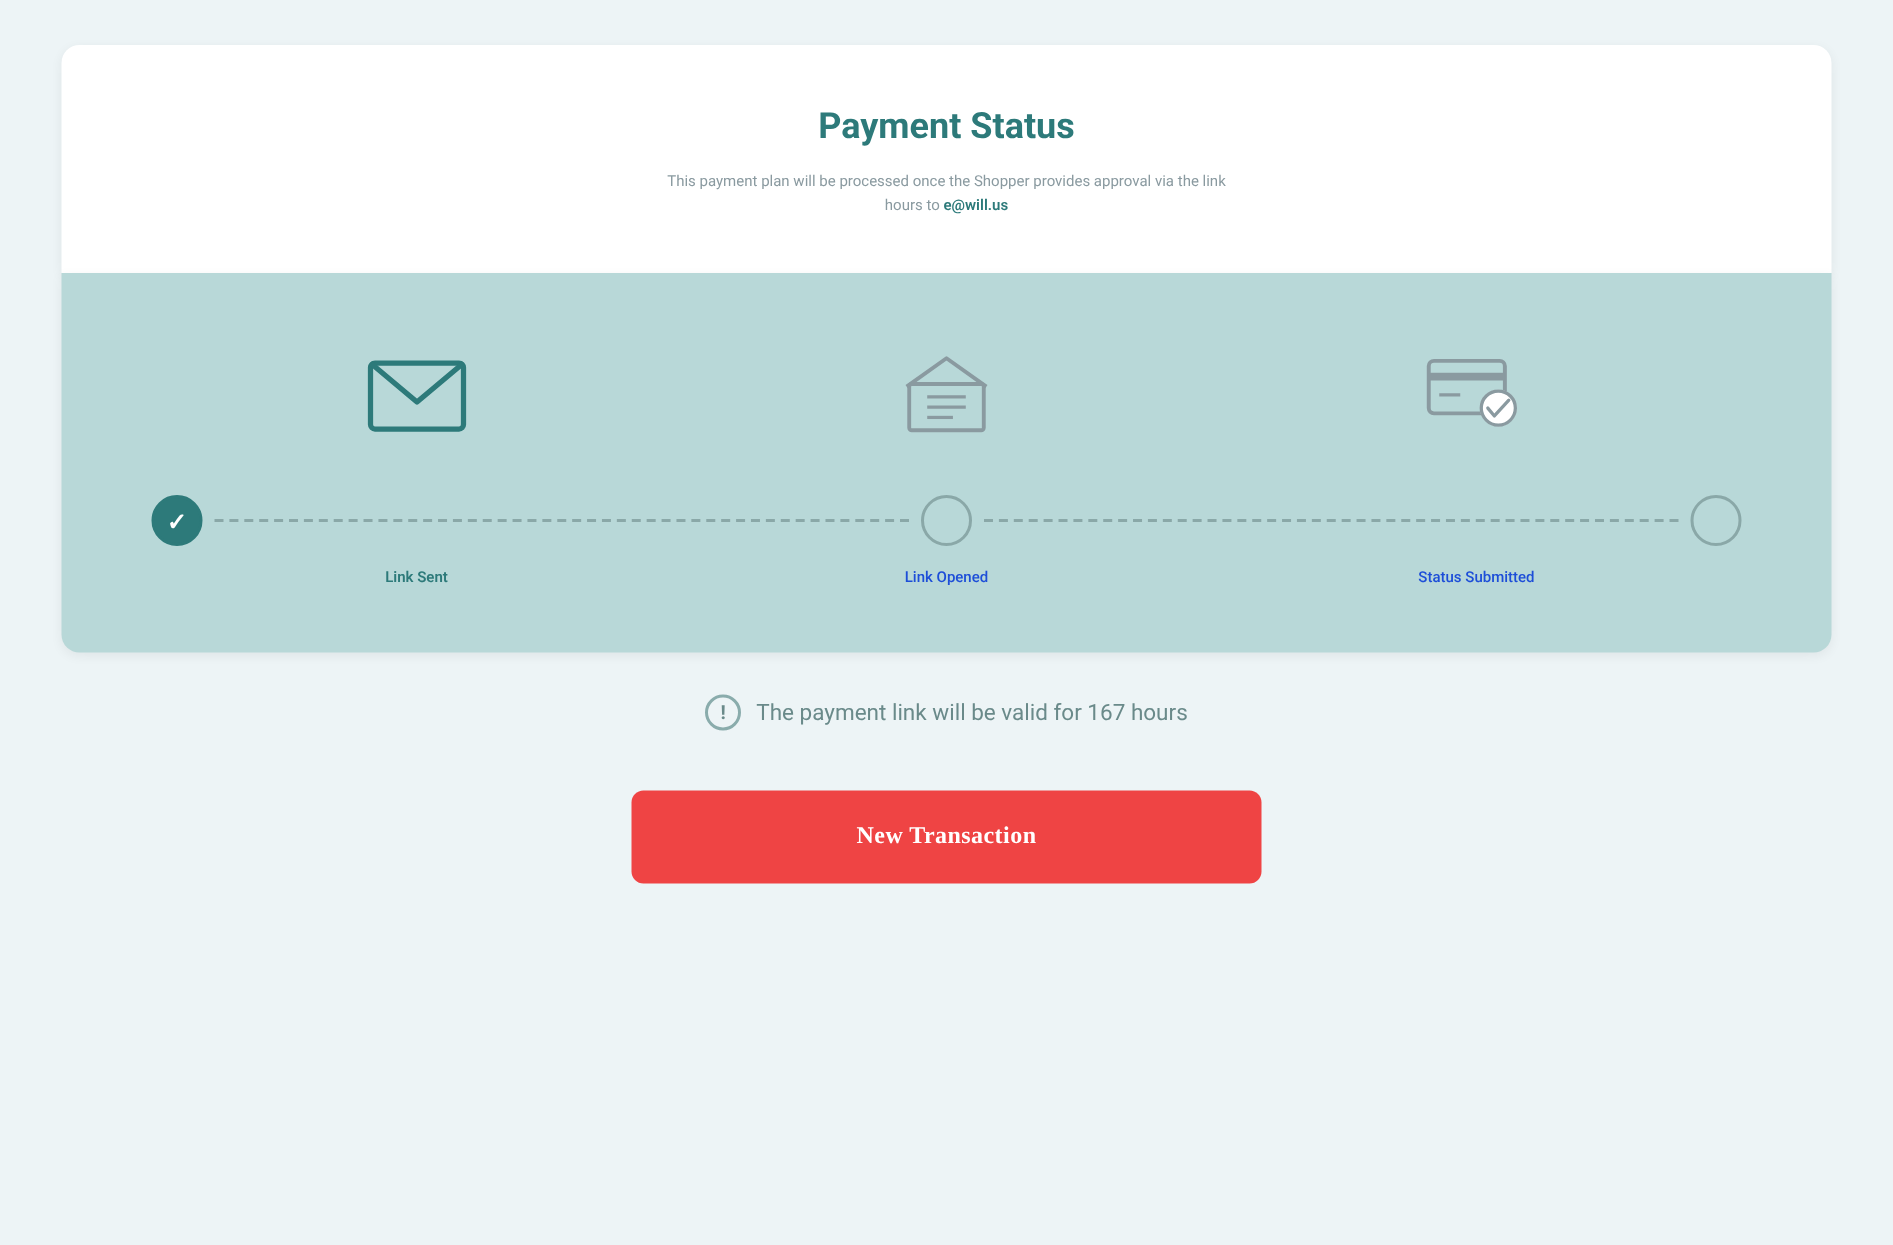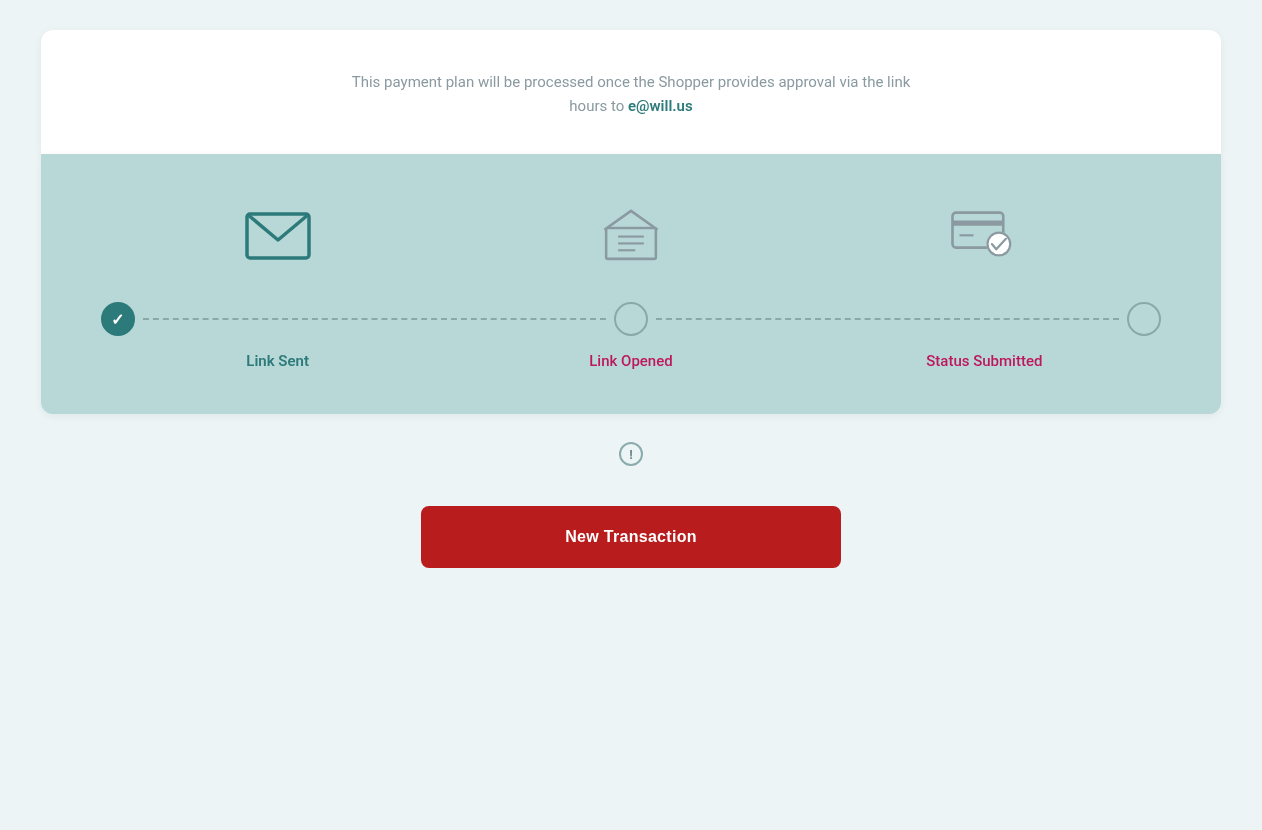--- a/index.html
+++ b/index.html
@@ -36,21 +36,21 @@
     }
 
     .card-title {
       font-size: 24px;
       font-weight: 700;
       color: #2d7a7a;
       margin-bottom: 16px;
     }
 
     .card-subtitle {
-      font-size: 15px;
+      font-size: 10px;
       color: #8a9aa0;
       line-height: 1.6;
     }
 
     .email-link {
       color: #2d7a7a;
       font-weight: 600;
       text-decoration: none;
     }
 
@@ -126,34 +126,34 @@
       top: 0;
     }
 
     .steps-labels {
       display: flex;
       justify-content: space-around;
       margin-top: 12px;
     }
 
     .step-label {
-      font-size: 15px;
+      font-size: 10px;
       color: #5a8a8a;
       font-weight: 500;
       width: 160px;
       text-align: center;
     }
 
     .step-label.active {
       color: #2d7a7a;
       font-weight: 600;
     }
 
     .step-label.inactive {
-      color: #be185d;
+      color: #1d4ed8;
     }
 
     .info-row {
       display: flex;
       align-items: center;
       justify-content: center;
       gap: 10px;
       margin-bottom: 40px;
       color: #6a8a8a;
       font-size: 15px;
@@ -171,45 +171,47 @@
       color: #6a8a8a;
       font-weight: bold;
       flex-shrink: 0;
     }
 
     .btn-new-transaction {
       display: block;
       width: 420px;
       margin: 0 auto;
       padding: 22px 40px;
-      background-color: #b91c1c;
+      background-color: #ef4444;
       color: white;
       font-size: 16px;
       font-weight: 600;
       border: none;
       border-radius: 8px;
       cursor: pointer;
       text-align: center;
       letter-spacing: 0.3px;
+      font-family: Liberation Serif, serif;
     }
 
     
     .icon-envelope svg,
     .icon-open-envelope svg,
     .icon-card svg {
       width: 70px;
       height: 60px;
     }
   </style>
 </head>
 <body>
 
 <div class="page-wrapper">
 
   <div class="card-white">
+    <h1 class="card-title">Payment Status</h1>
     <p class="card-subtitle">
       <span>This payment plan will be processed once the Shopper provides approval via the link</span><br>
       <span>hours to</span>
       <a class="email-link">e@will.us</a>
     </p>
   </div>
 
   <div class="card-teal">
 
     <div class="steps-icons">
@@ -276,17 +278,18 @@
     <div class="steps-labels">
       <div class="step-label active">Link Sent</div>
       <div class="step-label inactive">Link Opened</div>
       <div class="step-label inactive">Status Submitted</div>
     </div>
 
   </div>
 
   <div class="info-row">
     <div class="info-icon">!</div>
+    <span>The payment link will be valid for 167 hours</span>
   </div>
 
   <button class="btn-new-transaction">New Transaction</button>
 
 </div>
 
 </body></html>

